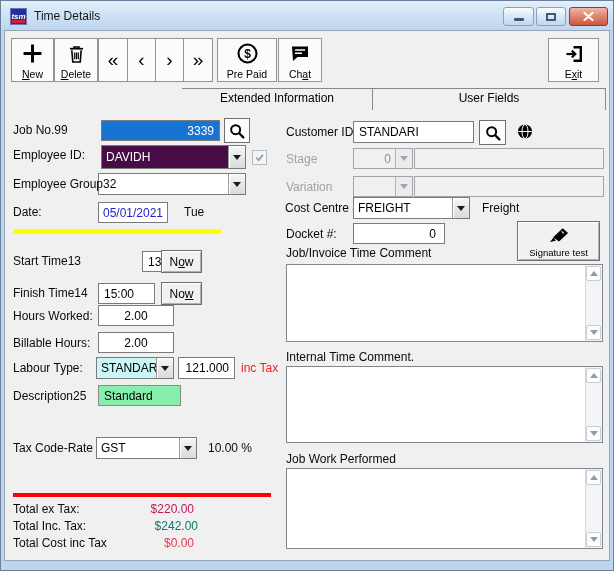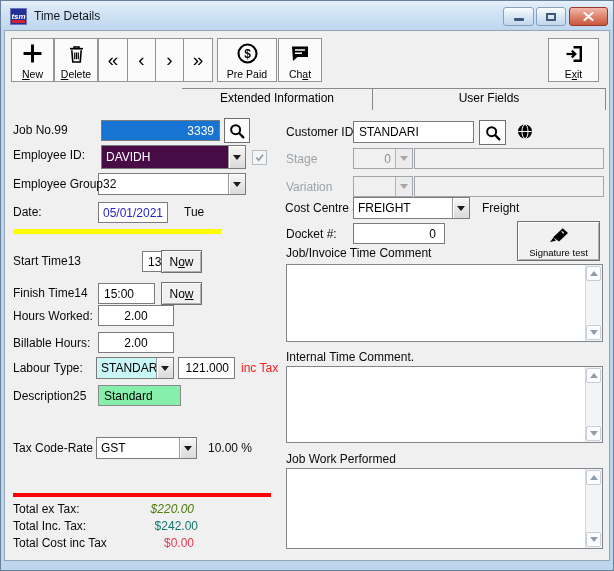--- a/index.html
+++ b/index.html
@@ -269,21 +269,21 @@
     <div class="combo" style="left:91px;top:406px;width:101px;height:22px;">
       <span class="cval">GST</span>
       <span class="cbtn">
           <span class="tri-dn"></span>
         </span>
     </div>
     <div class="lbl" style="left:203px;top:410px;">10.00 %</div>
 
     <div class="hline" style="left:8px;top:462px;width:258px;height:4px;background:#ff0000;"></div>
     <div class="lbl" style="left:8px;top:471px;">Total ex Tax:</div>
-    <div class="redtxt" style="left:96px;top:471px;width:93px;text-align:right;color:#4d7c0f;font-style:italic;">$220.00</div>
+    <div class="redtxt" style="left:96px;top:471px;width:93px;text-align:right;color:#be185d;">$220.00</div>
     <div class="lbl" style="left:8px;top:488px;">Total Inc. Tax:</div>
     <div class="redtxt" style="left:100px;top:488px;width:93px;text-align:right;color:#0f766e;">$242.00</div>
     <div class="lbl" style="left:8px;top:505px;">Total Cost inc Tax</div>
     <div class="redtxt" style="left:96px;top:505px;width:93px;text-align:right;color:#e63950;">$0.00</div>
 
     <div class="lbl" style="left:281px;top:94px;">Customer ID1</div>
     <div class="inp" style="left:348px;top:90px;width:121px;height:22px;">
       <span>STANDARI</span>
     </div>
     <div class="sqbtn" style="left:474px;top:89px;width:27px;height:25px;">

